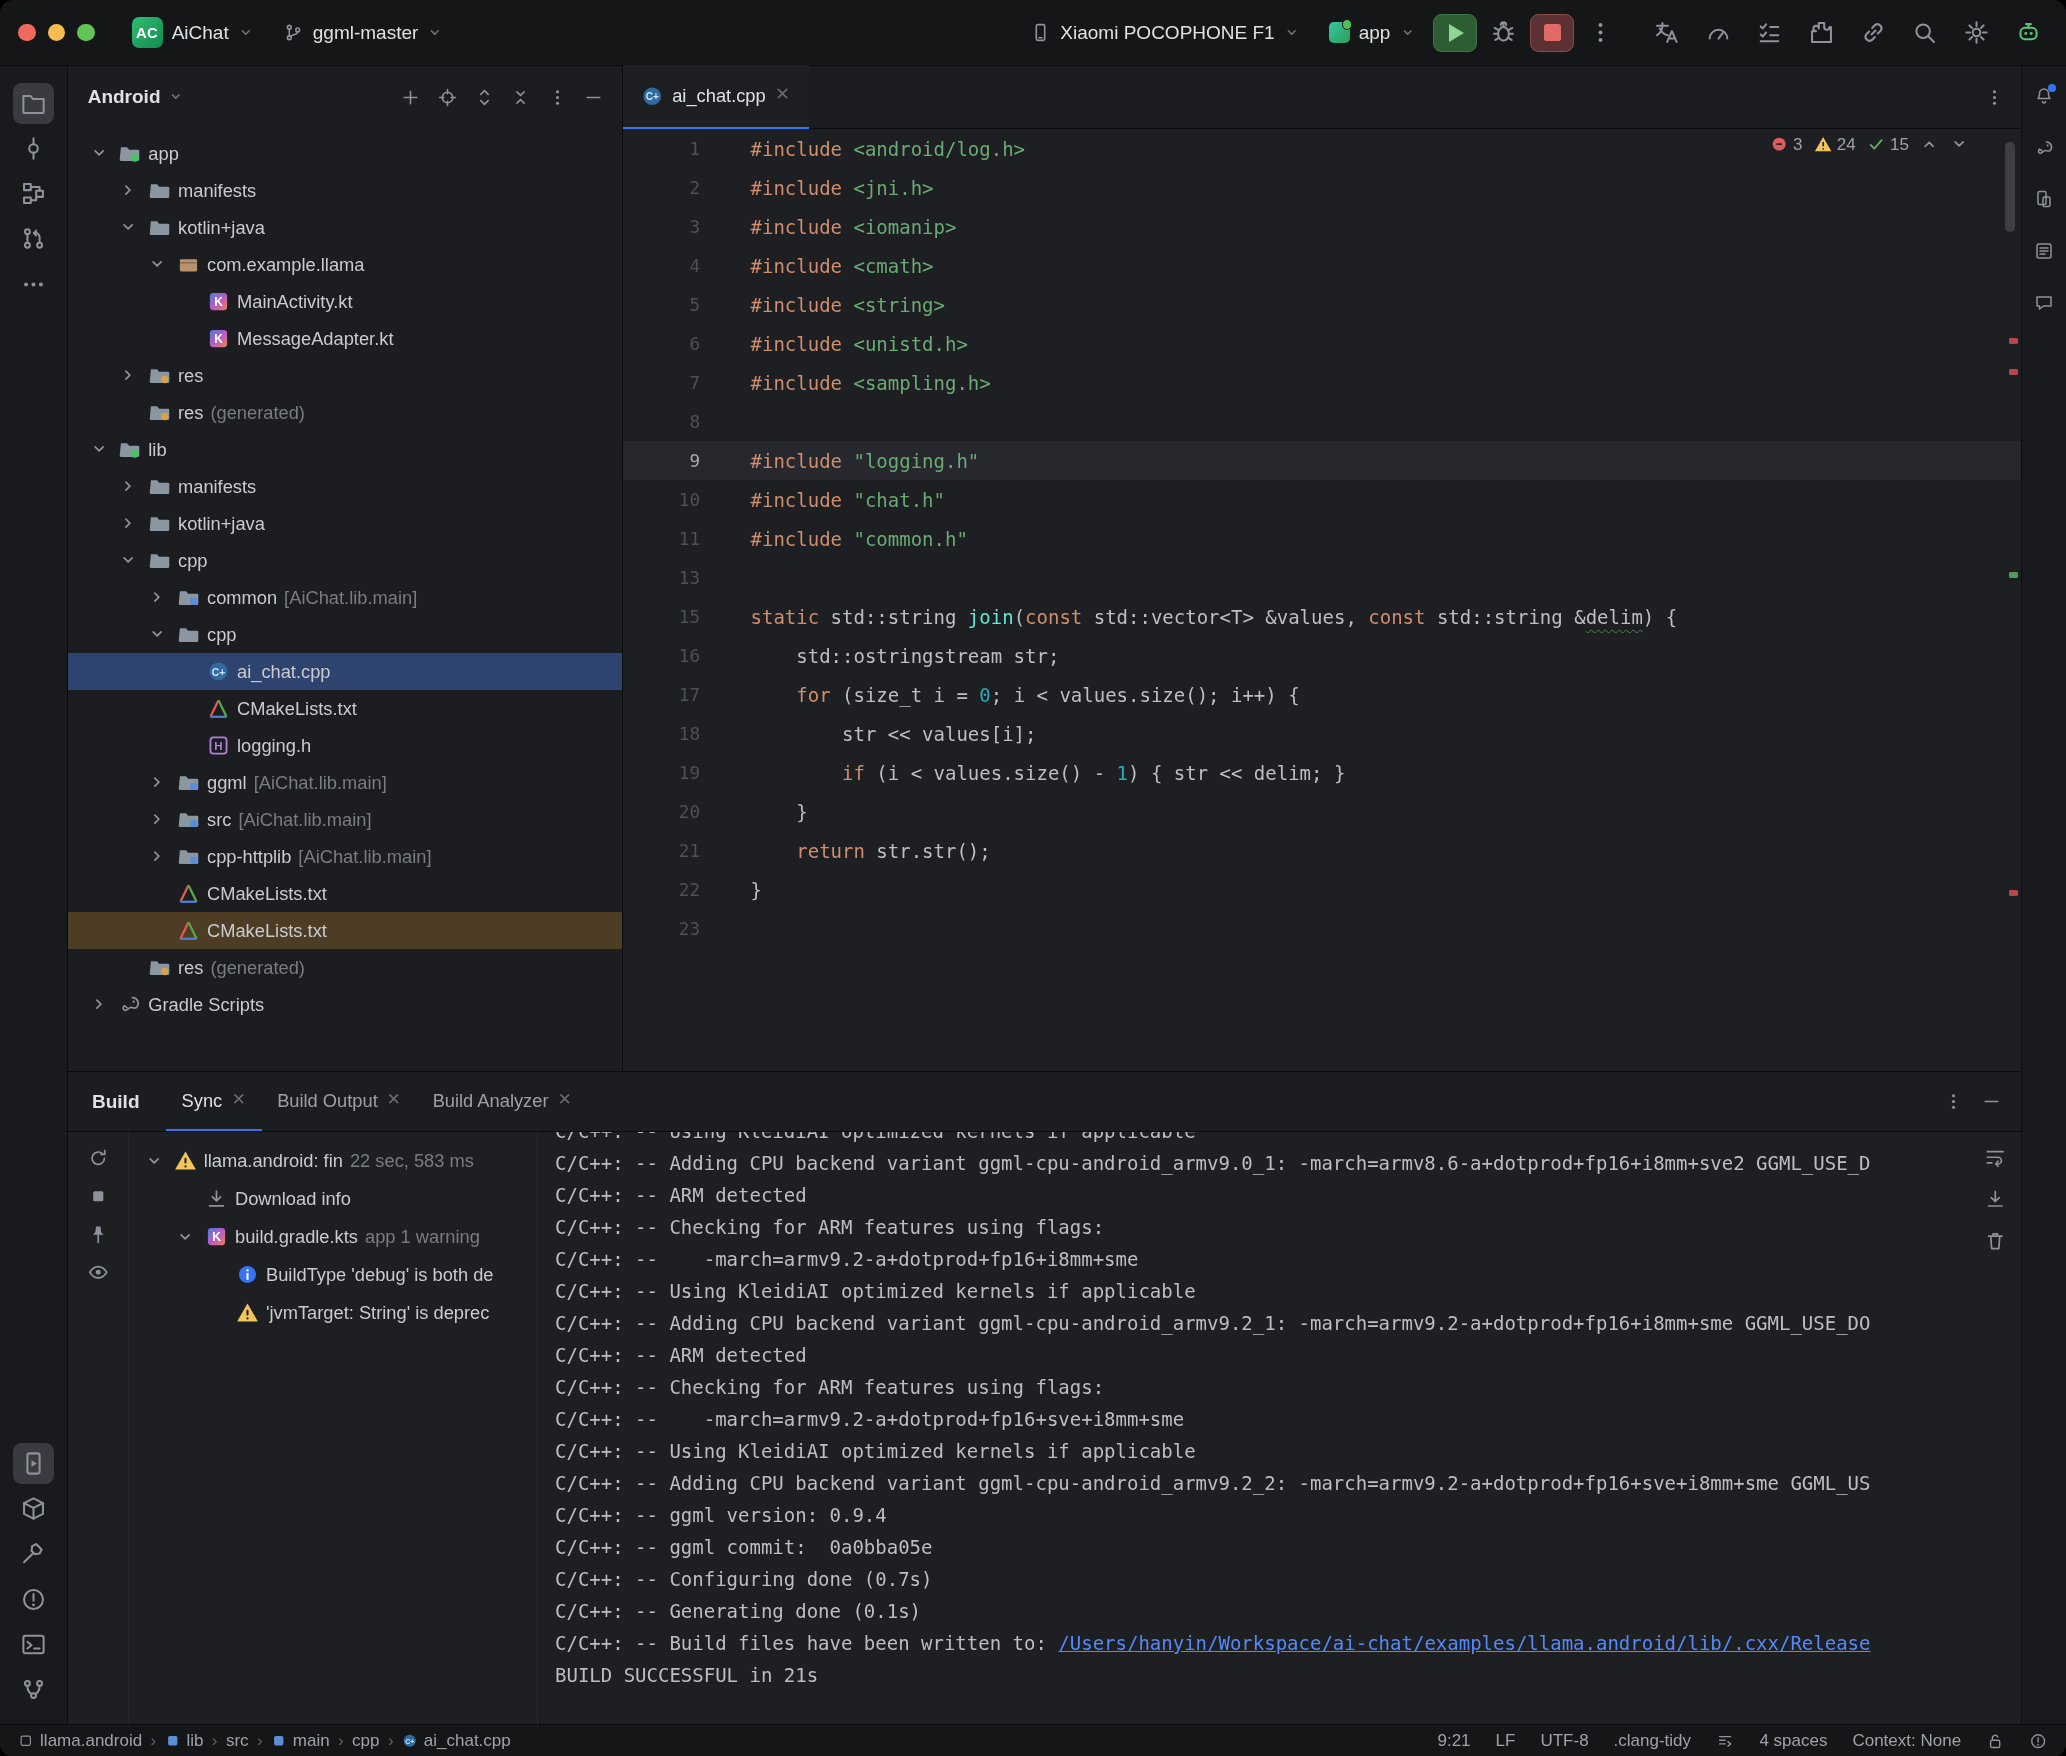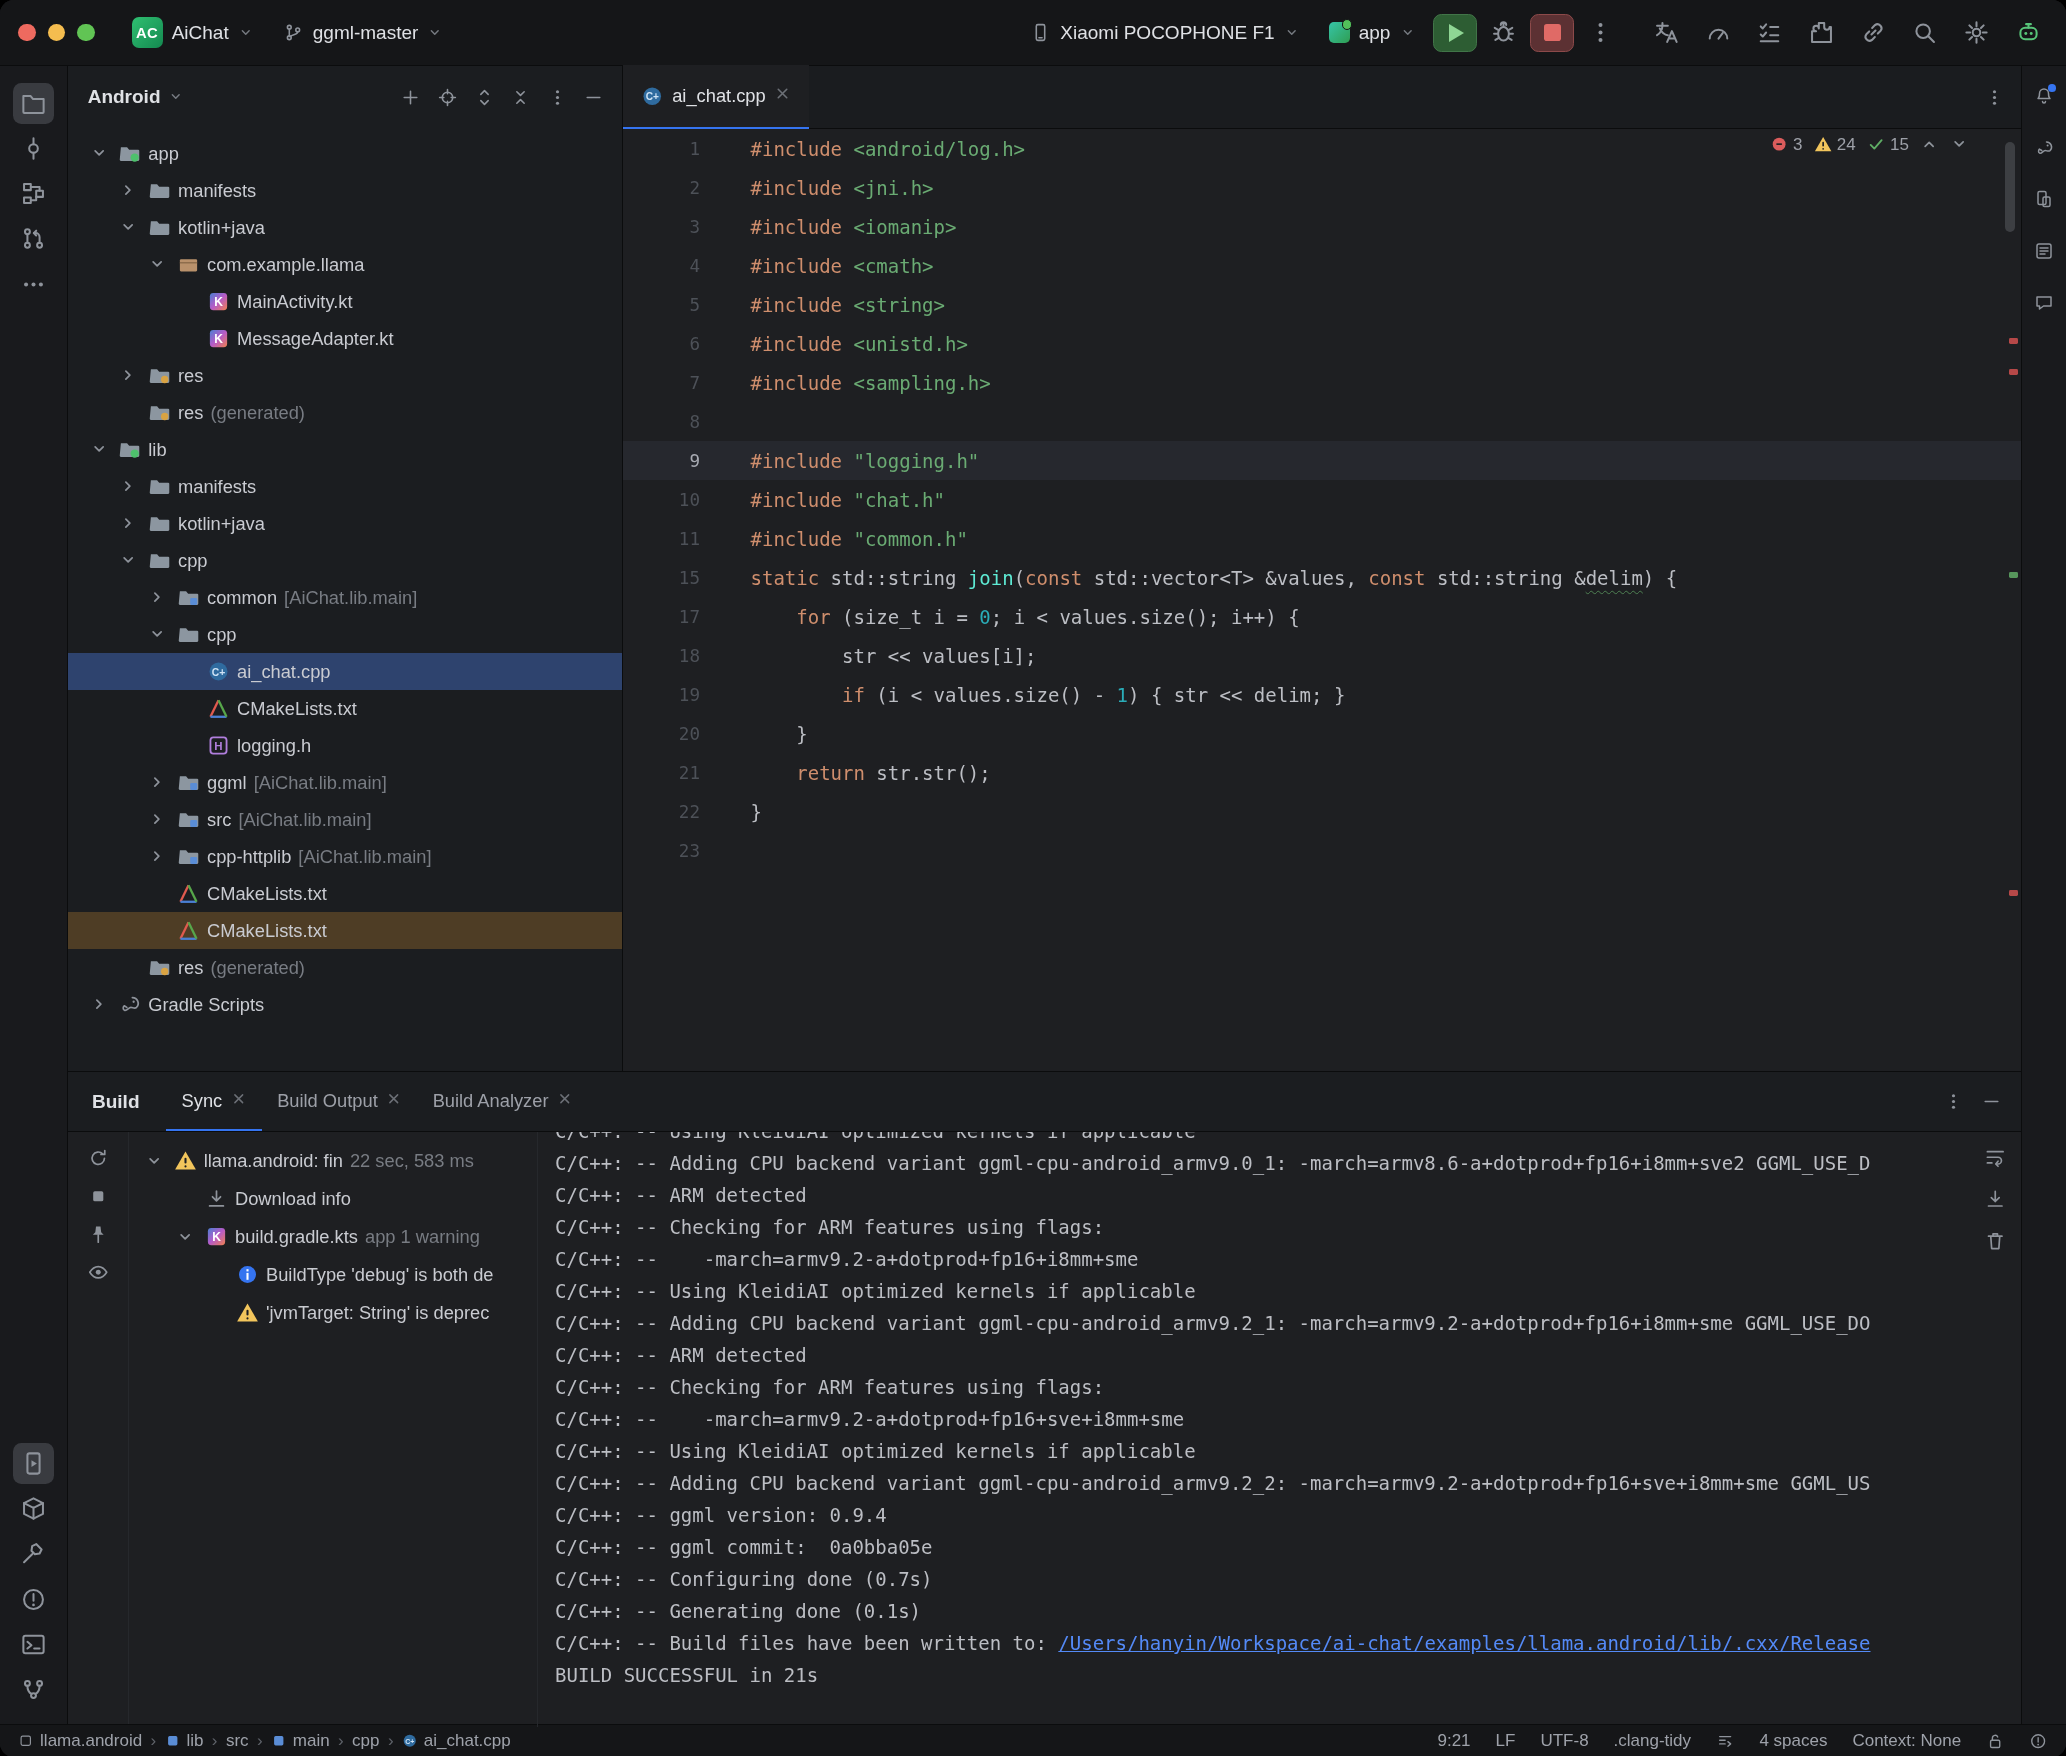--- a/index.html
+++ b/index.html
@@ -828,21 +828,23 @@
                 <div class="cline"><span class="gut">2</span><span class="ctext"><span class="tok-k">#include</span><span class=""> </span><span class="tok-s">&lt;jni.h&gt;</span></span></div>
                 <div class="cline"><span class="gut">3</span><span class="ctext"><span class="tok-k">#include</span><span class=""> </span><span class="tok-s">&lt;iomanip&gt;</span></span></div>
                 <div class="cline"><span class="gut">4</span><span class="ctext"><span class="tok-k">#include</span><span class=""> </span><span class="tok-s">&lt;cmath&gt;</span></span></div>
                 <div class="cline"><span class="gut">5</span><span class="ctext"><span class="tok-k">#include</span><span class=""> </span><span class="tok-s">&lt;string&gt;</span></span></div>
                 <div class="cline"><span class="gut">6</span><span class="ctext"><span class="tok-k">#include</span><span class=""> </span><span class="tok-s">&lt;unistd.h&gt;</span></span></div>
                 <div class="cline"><span class="gut">7</span><span class="ctext"><span class="tok-k">#include</span><span class=""> </span><span class="tok-s">&lt;sampling.h&gt;</span></span></div>
                 <div class="cline"><span class="gut">8</span><span class="ctext"></span></div>
                 <div class="cline active"><span class="gut">9</span><span class="ctext"><span class="tok-k">#include</span><span class=""> </span><span class="tok-s">"logging.h"</span></span></div>
                 <div class="cline"><span class="gut">10</span><span class="ctext"><span class="tok-k">#include</span><span class=""> </span><span class="tok-s">"chat.h"</span></span></div>
                 <div class="cline"><span class="gut">11</span><span class="ctext"><span class="tok-k">#include</span><span class=""> </span><span class="tok-s">"common.h"</span></span></div>
+                <div class="cline"><span class="gut">13</span><span class="ctext"></span></div>
                 <div class="cline"><span class="gut">15</span><span class="ctext"><span class="tok-k">static</span><span class=""> std::string </span><span class="tok-f">join</span><span class="">(</span><span class="tok-k">const</span><span class=""> std::vector&lt;T&gt; &amp;values, </span><span class="tok-k">const</span><span class=""> std::string &amp;</span><span class="tok-typo">delim</span><span class="">) {</span></span></div>
+                <div class="cline"><span class="gut">16</span><span class="ctext"><span class="">    std::ostringstream str;</span></span></div>
                 <div class="cline"><span class="gut">17</span><span class="ctext"><span class="">    </span><span class="tok-k">for</span><span class=""> (size_t i = </span><span class="tok-n">0</span><span class="">; i &lt; values.size(); i++) {</span></span></div>
                 <div class="cline"><span class="gut">18</span><span class="ctext"><span class="">        str &lt;&lt; values[i];</span></span></div>
                 <div class="cline"><span class="gut">19</span><span class="ctext"><span class="">        </span><span class="tok-k">if</span><span class=""> (i &lt; values.size() - </span><span class="tok-n">1</span><span class="">) { str &lt;&lt; delim; }</span></span></div>
                 <div class="cline"><span class="gut">20</span><span class="ctext"><span class="">    }</span></span></div>
                 <div class="cline"><span class="gut">21</span><span class="ctext"><span class="">    </span><span class="tok-k">return</span><span class=""> str.str();</span></span></div>
                 <div class="cline"><span class="gut">22</span><span class="ctext"><span class="">}</span></span></div>
                 <div class="cline"><span class="gut">23</span><span class="ctext"></span></div>
               </div>
             <div class="inspections">
               <span class="insp-item">

